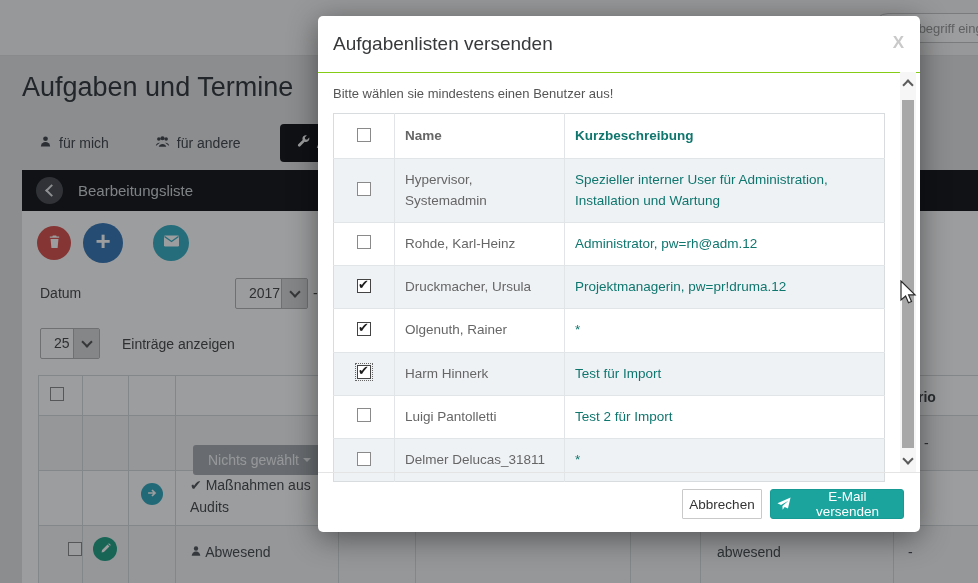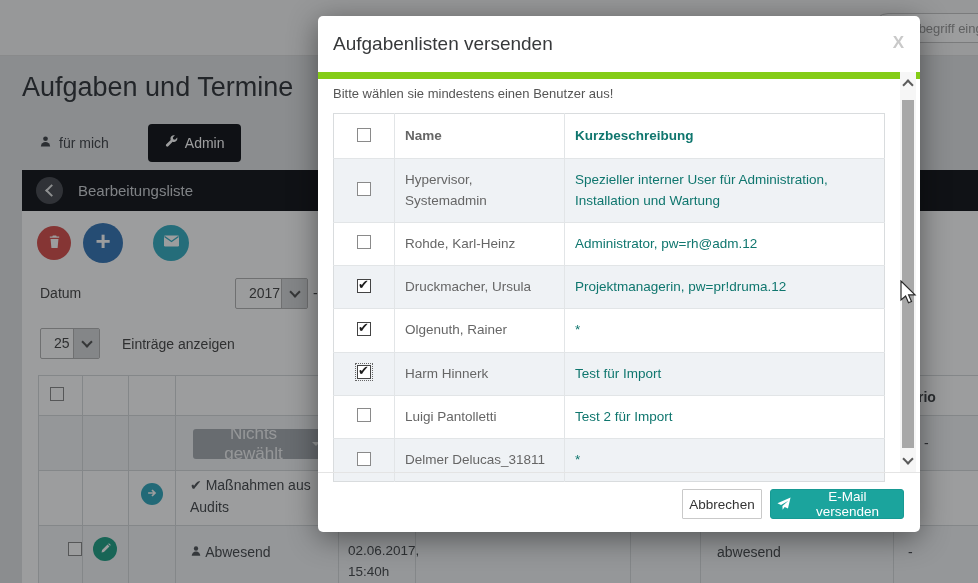--- a/index.html
+++ b/index.html
@@ -33,30 +33,30 @@
   .lbl{font-size:14px;color:#4a4a4a;}
   
   .bgt{position:absolute;left:38px;top:375px;width:940px;height:208px;}
   .vline{position:absolute;top:0;bottom:0;width:1px;background:#d8dadc;}
   .hline{position:absolute;left:0;right:0;height:1px;background:#d8dadc;}
   .stripe{position:absolute;left:0;right:0;background:#f3f5f7;}
   .cb{display:inline-block;width:14px;height:14px;border:1px solid #8a8a8a;background:#fff;position:relative;box-sizing:border-box;}
   .cb.checked{border-color:#444;}
   .cb.checked::after{content:"\2714";position:absolute;left:0px;top:-3px;font-size:13px;color:#1c1c1c;}
   .cb.focused{outline:1px dotted #666;outline-offset:1px;}
-  .gray-btn{position:absolute;background:#a9aeb3;color:#f4f5f6;border:none;border-radius:3px;font-size:17px;
-            font-family:"Liberation Sans",sans-serif;display:flex;align-items:center;justify-content:center;gap:4px;}
+  .gray-btn{position:absolute;background:#a9aeb3;color:#f4f5f6;border:none;border-radius:3px;font-size:14px;
+            font-family:"Liberation Sans",sans-serif;display:flex;align-items:center;justify-content:center;gap:4px;margin-top:16px;}
   .caret{width:0;height:0;border-left:4px solid transparent;border-right:4px solid transparent;border-top:4px solid #f4f5f6;}
   .celltext{position:absolute;font-size:14px;color:#4a4d50;line-height:1.55;}
 
   
   #overlay{position:absolute;inset:0;background:rgba(8,10,12,0.40);z-index:2;}
   #modal{position:absolute;left:318px;top:16px;width:602px;height:516px;background:#fff;border-radius:5px;
          box-shadow:0 6px 30px rgba(0,0,0,.45);z-index:3;}
-  .m-header{position:absolute;left:0;top:0;right:0;height:56px;border-bottom:7px solid #84cc16;}
+  .m-header{position:absolute;left:0;top:0;right:0;height:56px;border-bottom:1px solid #84cc16;}
   .m-title{position:absolute;left:15px;top:17px;font-size:19px;color:#37393b;}
   .m-close{position:absolute;right:16px;top:17px;font-size:17px;font-weight:bold;color:#c9c9c9;cursor:default;}
   .m-hint{position:absolute;left:15px;top:70px;font-size:13px;color:#555;}
   .m-table{position:absolute;left:15px;top:97px;width:552px;border-collapse:collapse;font-size:13.5px;
            border:1px solid #d9dcde;table-layout:fixed;}
   .m-table th,.m-table td{border-top:1px solid #e2e5e7;padding:11px 10px;text-align:left;vertical-align:middle;}
   .m-table th{color:#333;font-weight:bold;padding-top:12px;padding-bottom:12px;}
   .m-table .c-check{width:40px;text-align:center;}
   .m-table .c-name{width:149px;border-left:1px solid #e2e5e7;color:#666;line-height:1.5;}
   .m-table .c-desc{border-left:1px solid #e2e5e7;color:#0f766e;line-height:1.5;}
@@ -91,20 +91,32 @@
     <div class="tabs">
       <div class="tab">
         <span>
           <svg width="13" height="13" viewBox="0 0 16 16" fill="#43474c">
               <circle cx="8" cy="4.6" r="2.9"></circle>
               <path d="M2.3 14.2a5.7 5.7 0 0 1 11.4 0z"></path>
             </svg>
         </span>
         <span>für mich</span>
       </div>
+      <div class="tab" style="margin-left:12px;">
+        <span>
+          <svg width="15" height="13" viewBox="0 0 18 16" fill="#43474c">
+              <circle cx="4.5" cy="5" r="2.2"></circle>
+              <circle cx="13.5" cy="5" r="2.2"></circle>
+              <circle cx="9" cy="4" r="2.6"></circle>
+              <path d="M.8 13.5a4.2 4.2 0 0 1 5-3.9zM17.2 13.5a4.2 4.2 0 0 0-5-3.9z"></path>
+              <path d="M4.4 14.5a4.8 4.8 0 0 1 9.2 0z"></path>
+            </svg>
+        </span>
+        <span>für andere</span>
+      </div>
       <div class="tab active" style="margin-left:22px;">
         <span>
           <svg width="13" height="13" viewBox="0 0 16 16" fill="#fff">
               <path d="M15 3.2a4.3 4.3 0 0 1-5.6 5.2L4 13.8a1.7 1.7 0 0 1-2.4-2.4L7 6a4.3 4.3 0 0 1 5.2-5.6L9.6 3l.5 2.3 2.3.5z"></path>
             </svg>
         </span>
         <span>Admin</span>
       </div>
     </div>
 
@@ -201,21 +213,20 @@
       </div>
       <div class="celltext" style="left:152px;top:167px;">
         <span>
           <svg width="12" height="12" viewBox="0 0 16 16" fill="#54585c">
               <circle cx="8" cy="4.6" r="2.9"></circle>
               <path d="M2.3 14.2a5.7 5.7 0 0 1 11.4 0z"></path>
             </svg>
         </span>
         <span>Abwesend</span>
       </div>
-      <div class="celltext" style="left:310px;top:166px;width:74px;font-size:13.5px;">02.06.2017, 15:40h</div>
       <div class="celltext" style="left:679px;top:167px;">abwesend</div>
       <div class="celltext" style="left:870px;top:167px;">-</div>
     </div>
   </div>
 
   <div id="overlay"></div>
 
   <div id="modal">
     <div class="m-header">
       <div class="m-title">Aufgabenlisten versenden</div>

